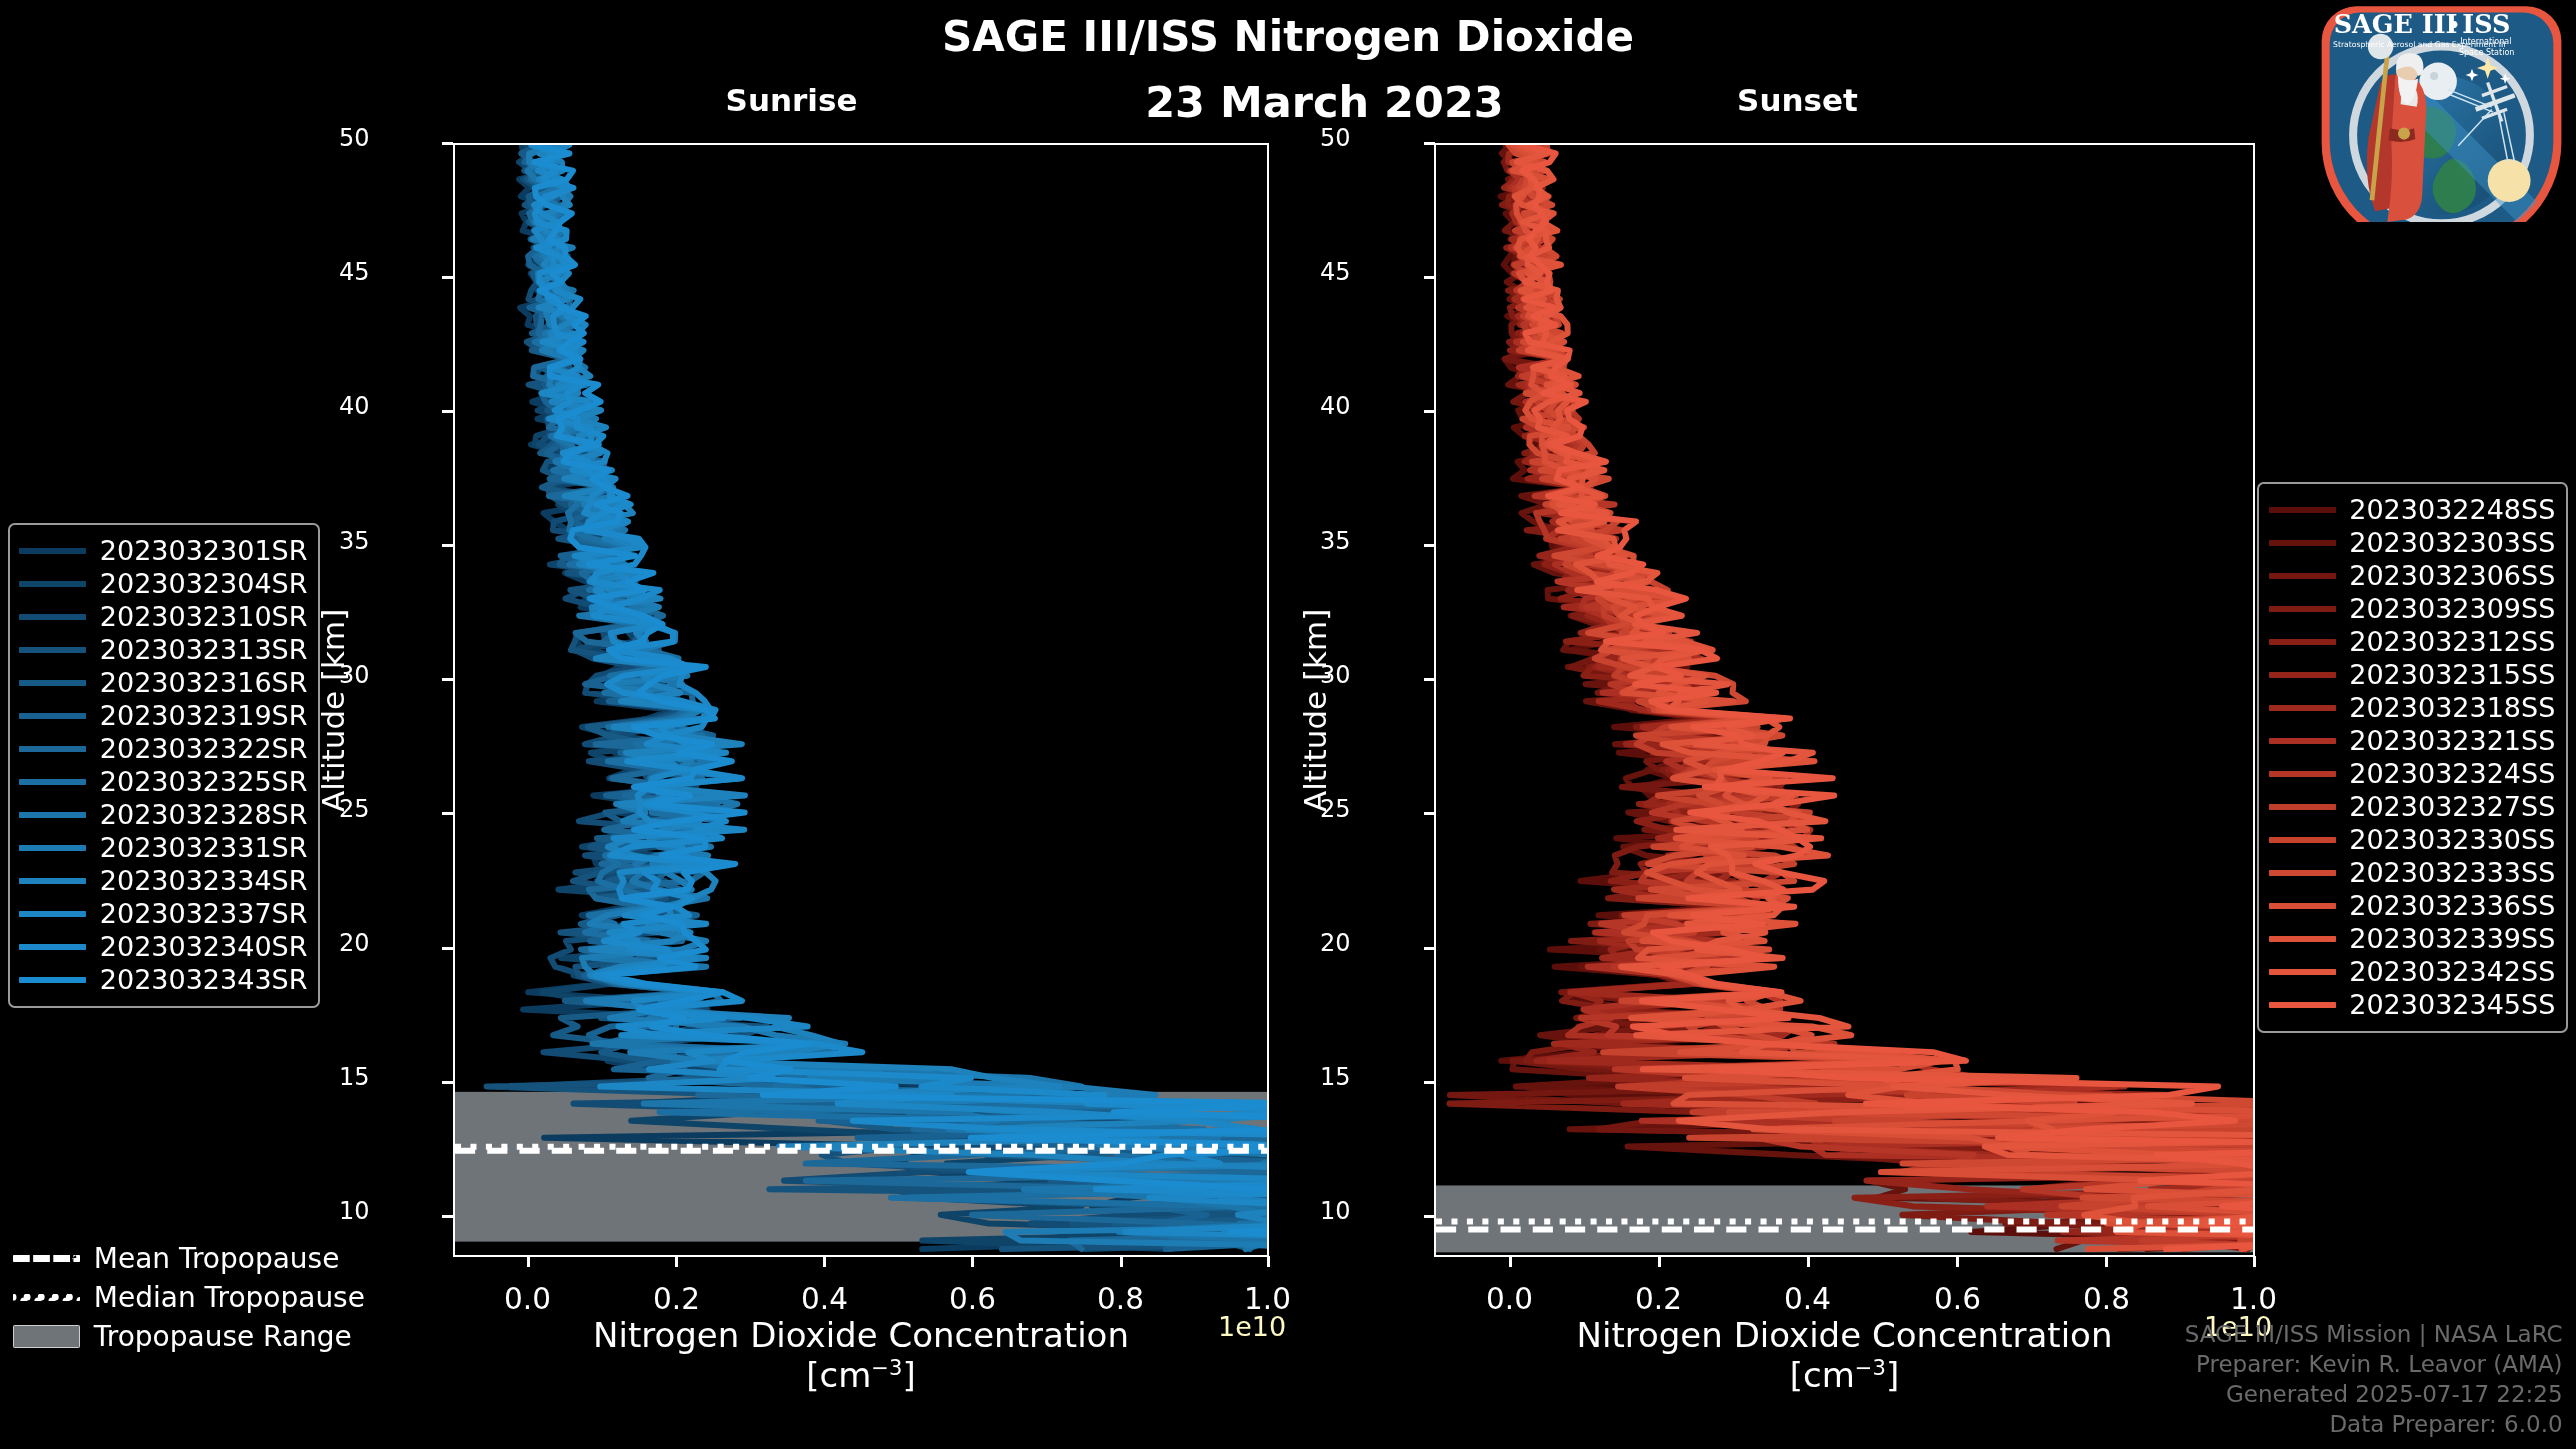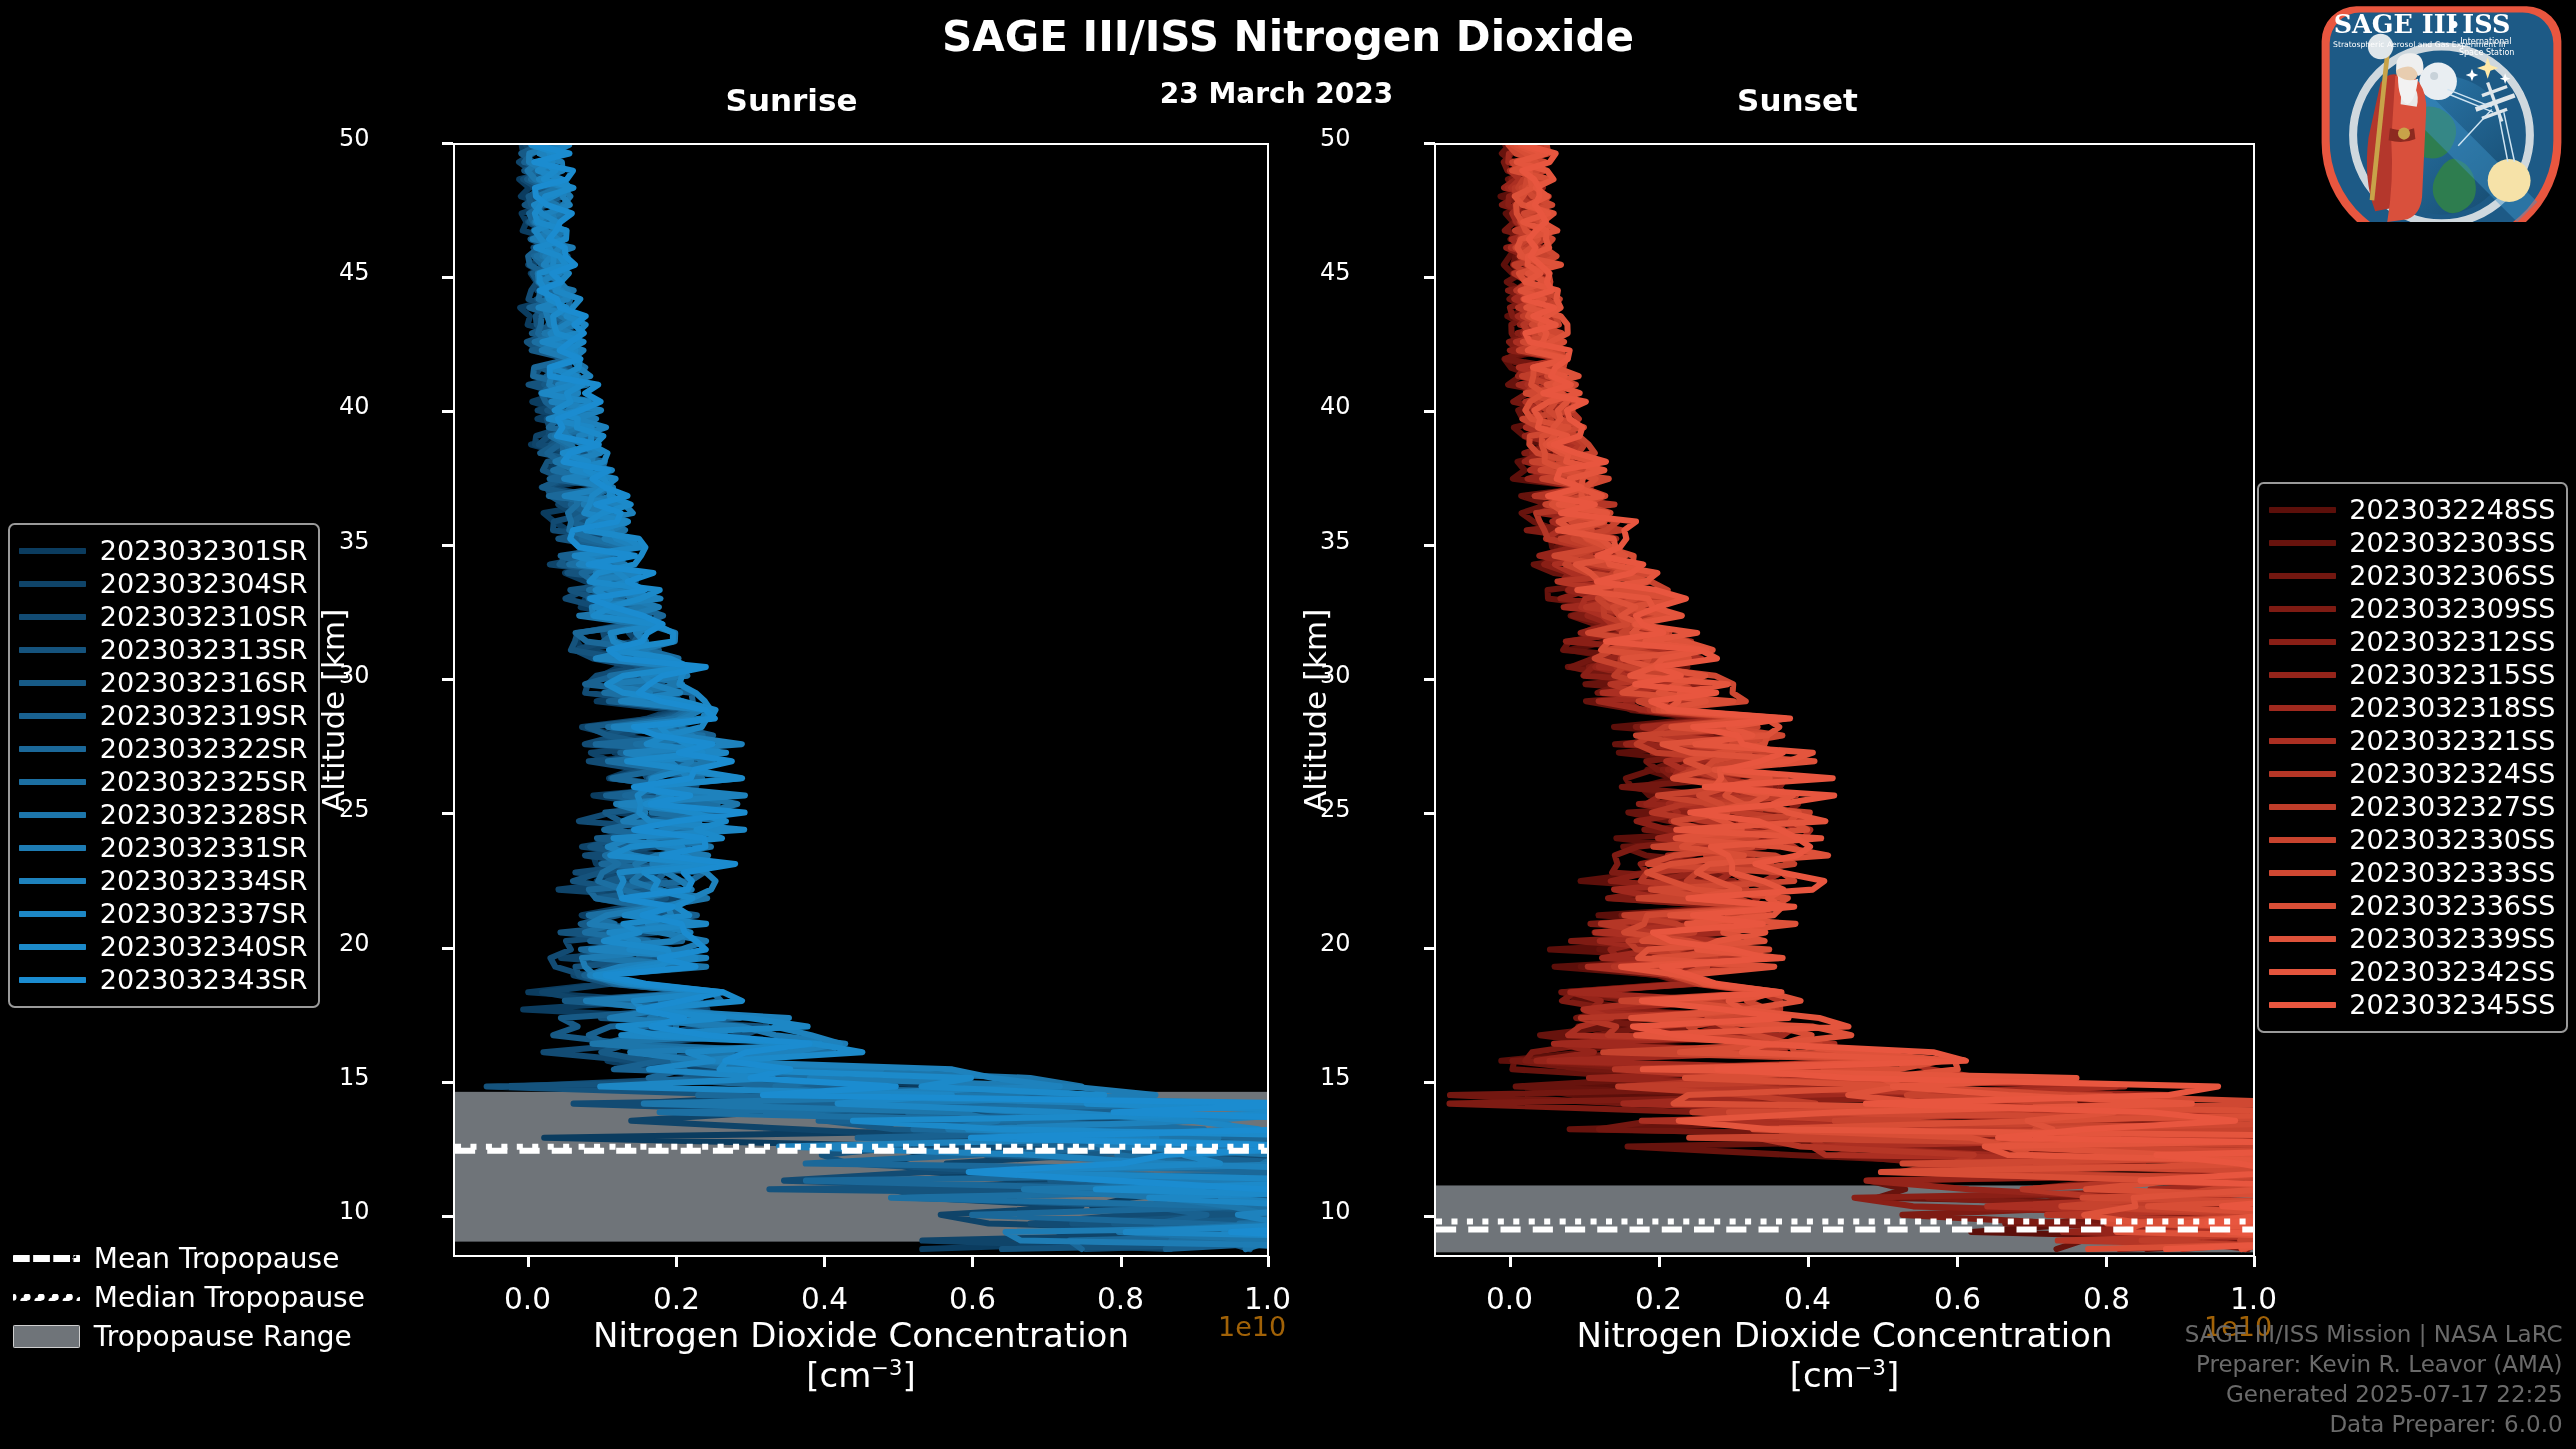--- a/index.html
+++ b/index.html
@@ -9,22 +9,22 @@
     font-family:"DejaVu Sans", sans-serif; color:#fff;
   }
 
   
   #main-title {
     position:absolute; left:0; top:12px; width:2576px; text-align:center;
     font-family:"DejaVu Sans", sans-serif;
     font-size:42px; font-weight:bold; letter-spacing:0px; color:#ffffff;
   }
   #date-subtitle {
-    position:absolute; left:1035px; top:77px; width:483px; text-align:center;
-    font-size:28px; font-weight:bold; color:#ffffff;
+    position:absolute; left:1083px; top:77px; width:483px; text-align:center;
+    font-size:43px; font-weight:bold; color:#ffffff;
   }
   .panel-title {
     position:absolute; top:82px; font-size:31px; font-weight:bold; color:#ffffff;
     text-align:center;
   }
   #title-sunrise { left:671px; width:241px; }
   #title-sunset  { left:1677px; width:241px; }
 
   
   .axes {
@@ -47,21 +47,21 @@
 
   
   .ylabel {
     position:absolute; font-size:31px; color:#fff; font-weight:normal;
     transform-origin:0 0; transform:rotate(-90deg); white-space:nowrap;
   }
   .xlabel {
     position:absolute; font-size:34px; color:#fff; text-align:center; line-height:1.18;
   }
   .offsettext {
-    position:absolute; font-size:27px; color:#a16207; white-space:nowrap;
+    position:absolute; font-size:27px; color:#fef9c3; white-space:nowrap;
   }
   .sup { font-size:0.62em; vertical-align:super; }
 
   
   .legend-box {
     position:absolute; background:#000; border:2px solid #9a9a9a; border-radius:6.7px;
     padding:9.4px 10.7px 9.4px 9.4px;
   }
   .legend-row { display:flex; align-items:center; height:33px; }
   .legend-swatch { width:67px; height:6px; flex:0 0 67px; margin-right:13.4px; border-radius:0.7px; }

